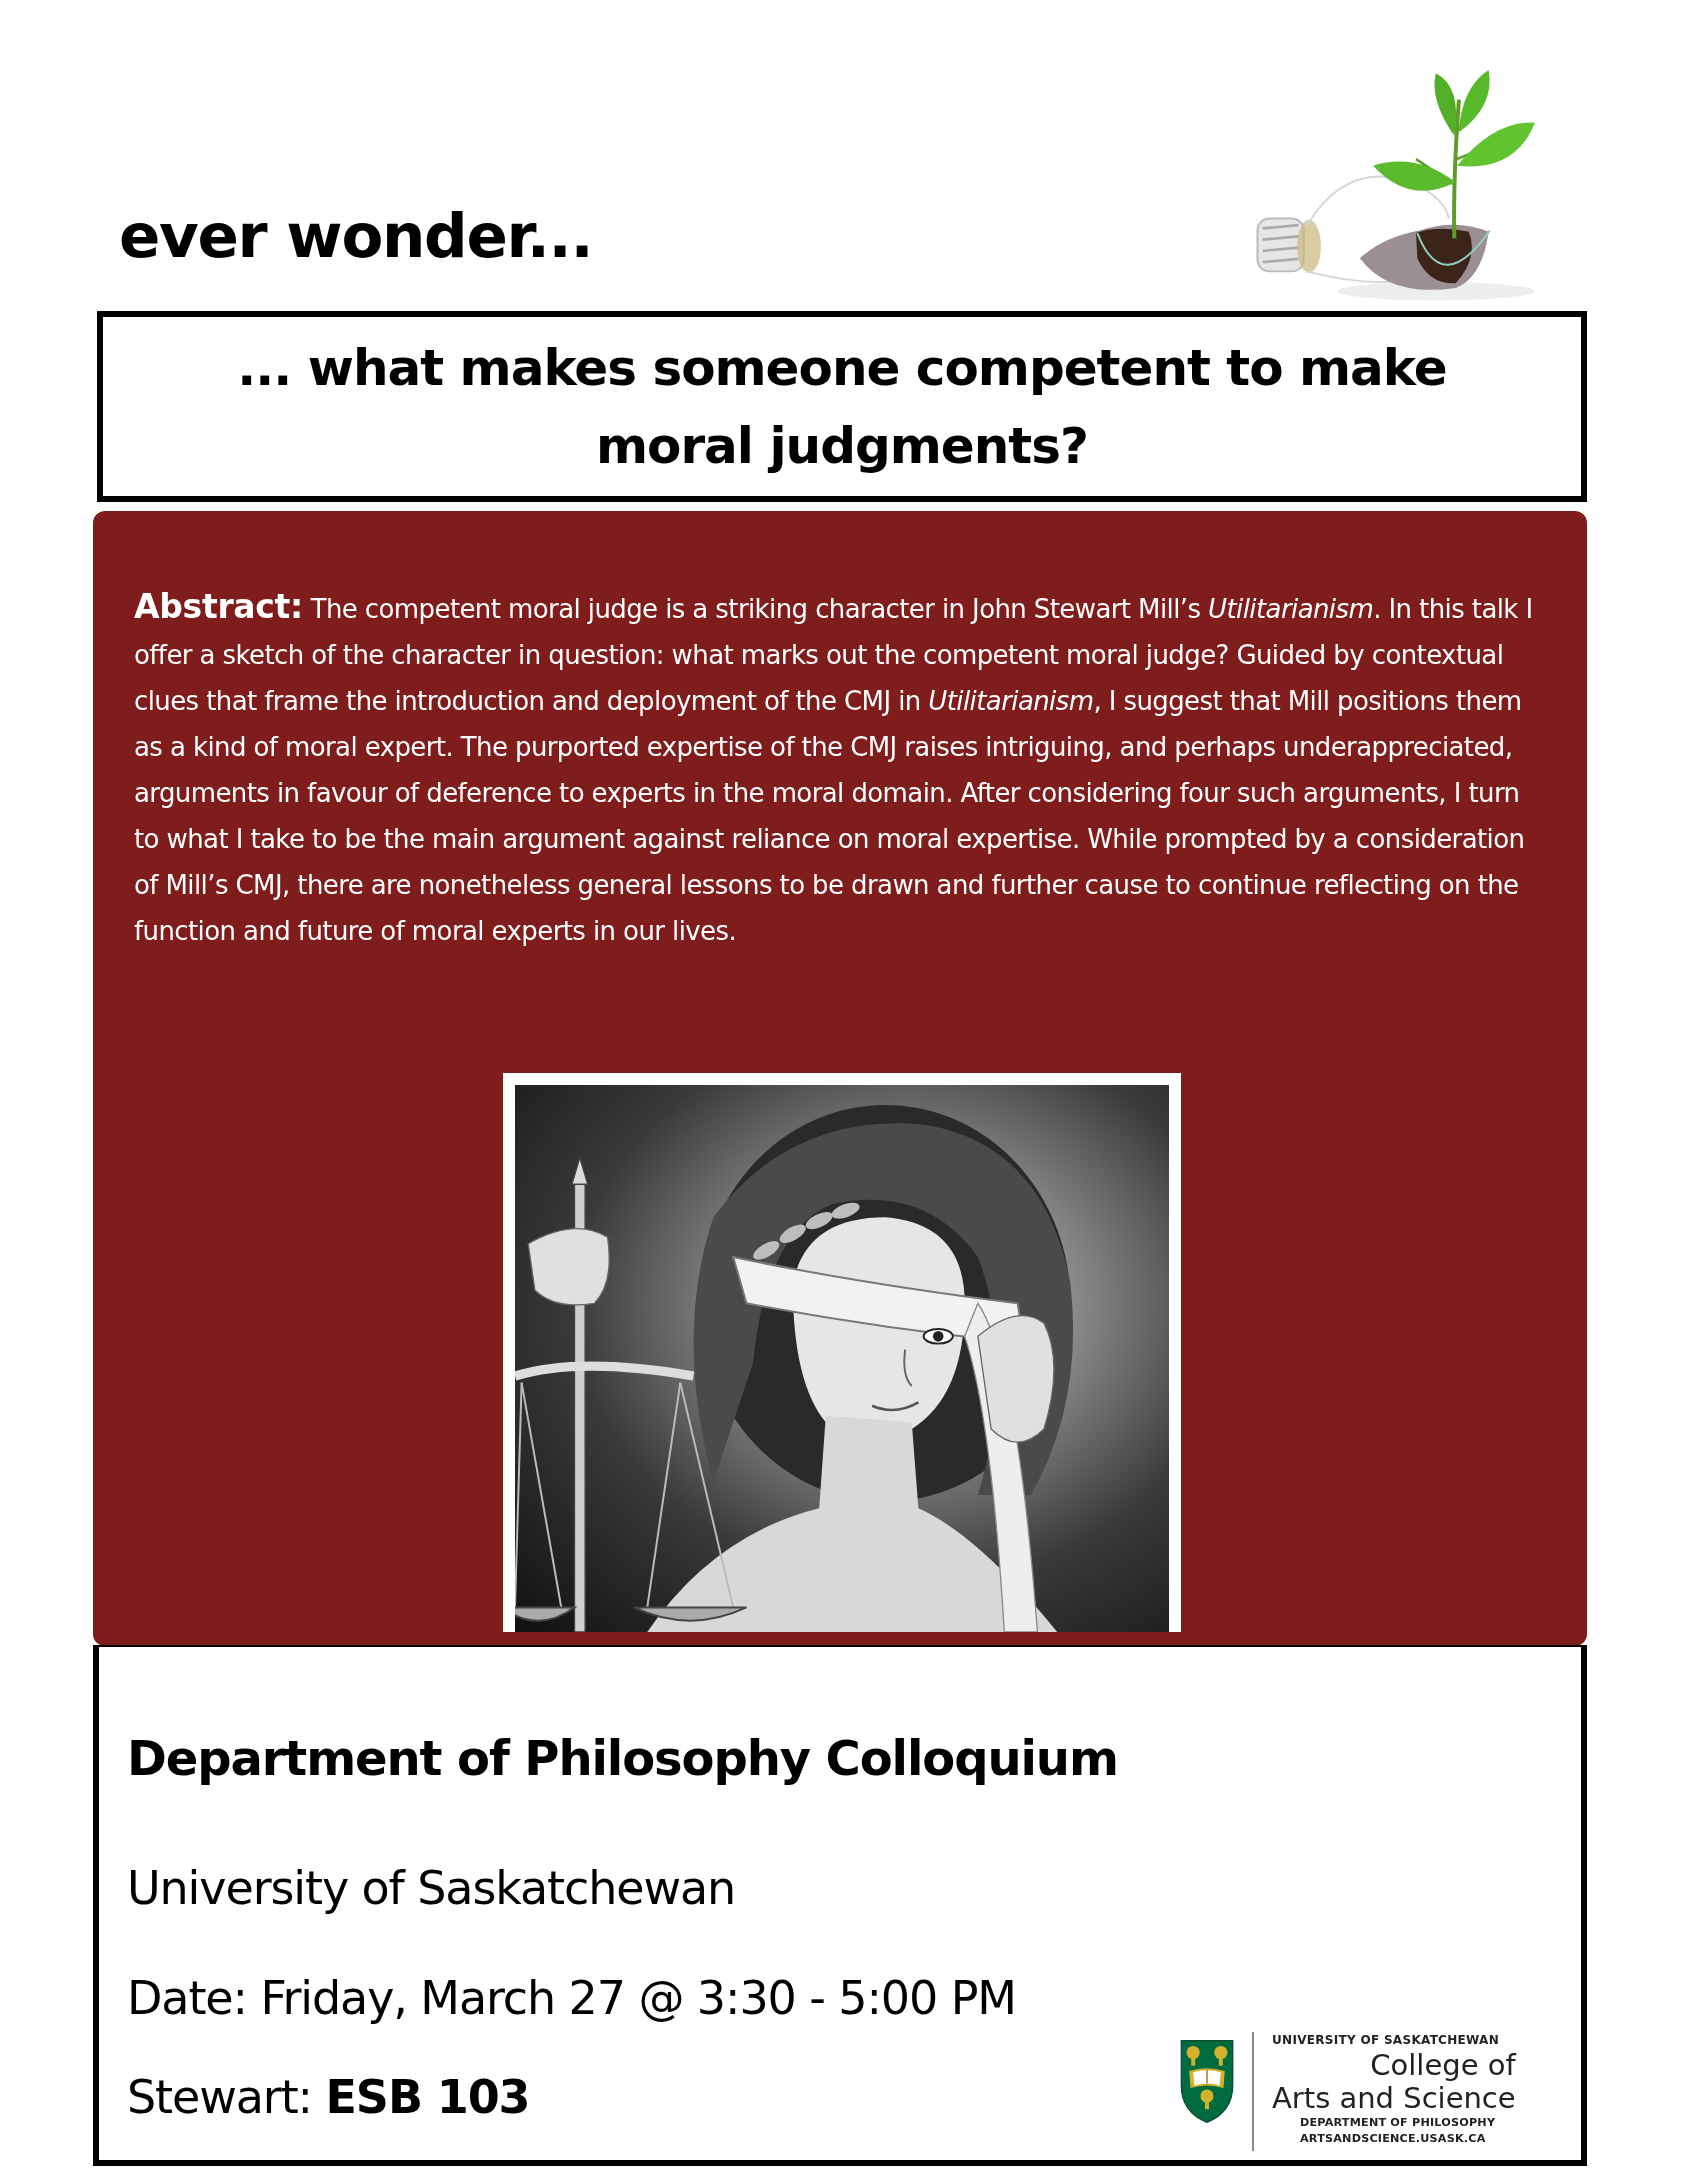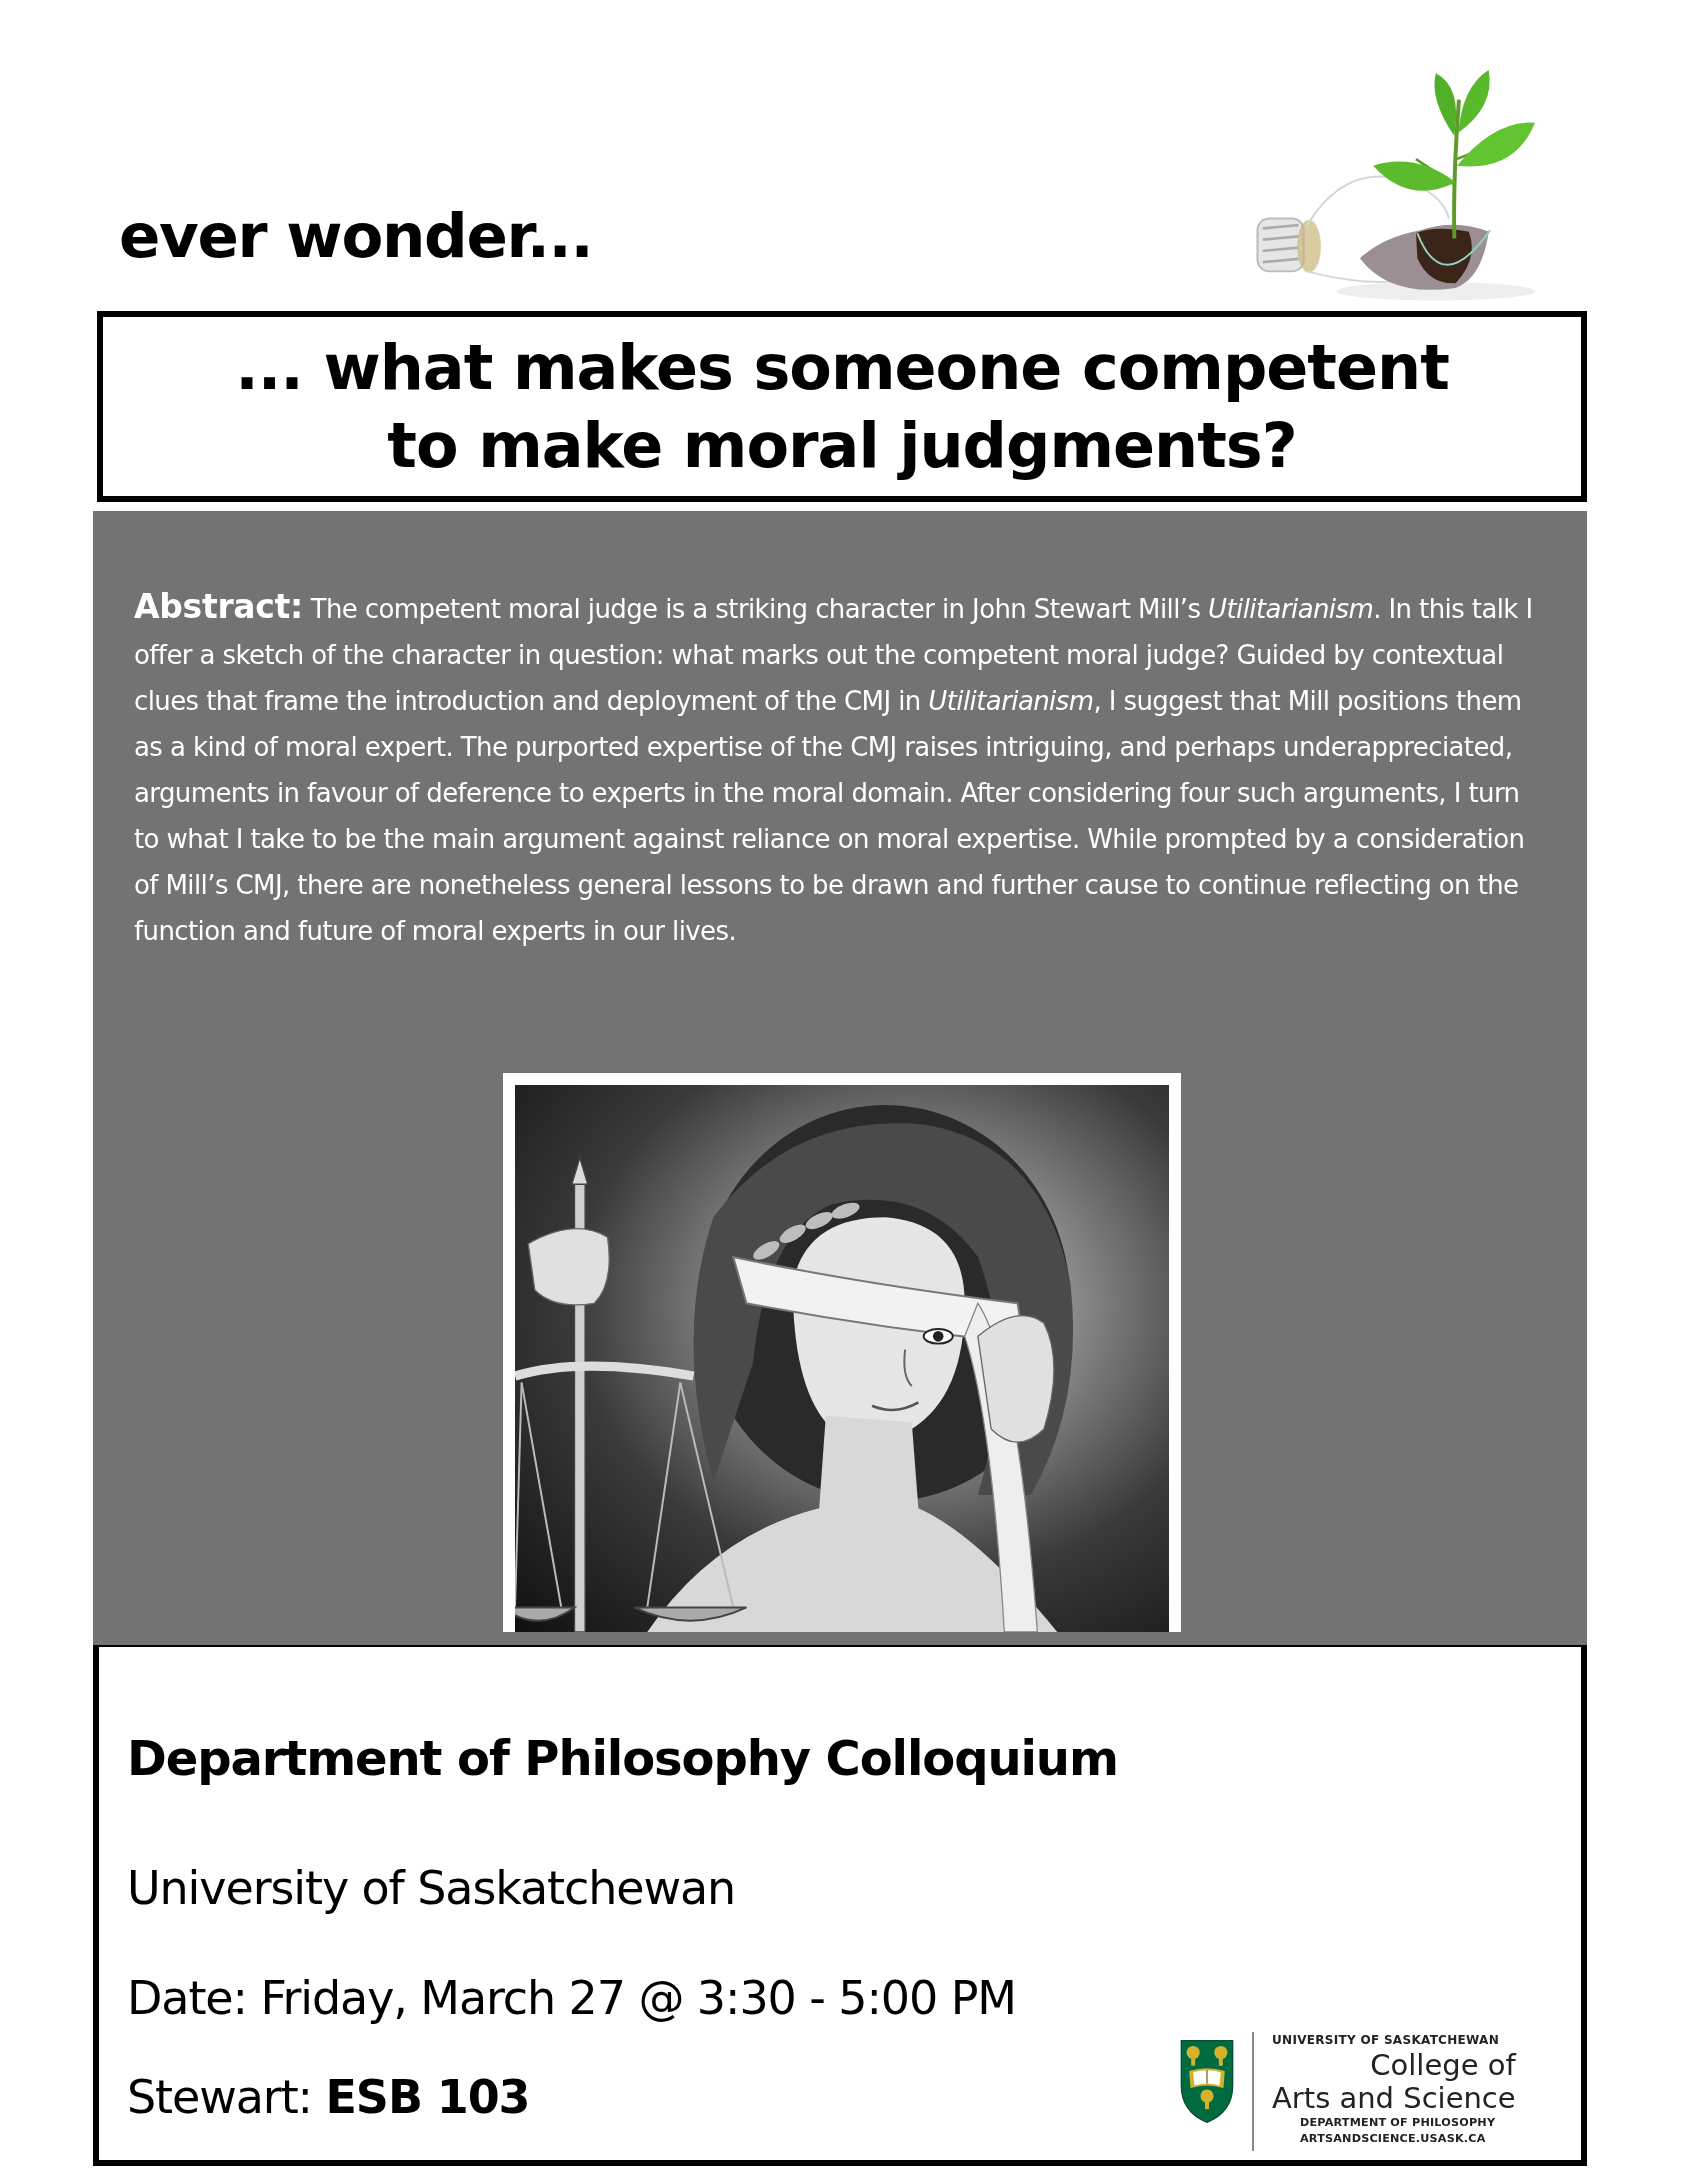--- a/index.html
+++ b/index.html
@@ -14,27 +14,28 @@
 
   .hero-art { position: absolute; left: 1244px; top: 60px; width: 311px; height: 251px; }
 
   .question-box {
     position: absolute; left: 97px; top: 311px; width: 1490px; height: 191px;
     border: 6.6px solid #000; background: #fff;
     display: flex; align-items: center; justify-content: center; text-align: center;
   }
   .question-text {
     font-family: "DejaVu Sans", sans-serif; font-weight: bold;
-    font-size: 62px; line-height: 78px; letter-spacing: -1px; color: #000;
+    font-size: 50px; line-height: 78px; letter-spacing: -1px; color: #000;
     width: 1257px;
   }
 
   .abstract-panel {
     position: absolute; left: 93px; top: 511px; width: 1494px; height: 1135px;
-    background: #737373;
+    background: #7f1d1d;
+    border-radius: 12px;
   }
   .abstract-text {
     position: absolute; left: 41px; top: 73px; width: 1416px;
     color: #fff; font-family: "DejaVu Sans", sans-serif;
     font-size: 26px; line-height: 46px; letter-spacing: -0.6px;
   }
   .abstract-label { font-weight: bold; font-size: 33px; letter-spacing: -0.3px; }
   .abstract-text i { font-style: italic; }
 
   .illustration-frame {

